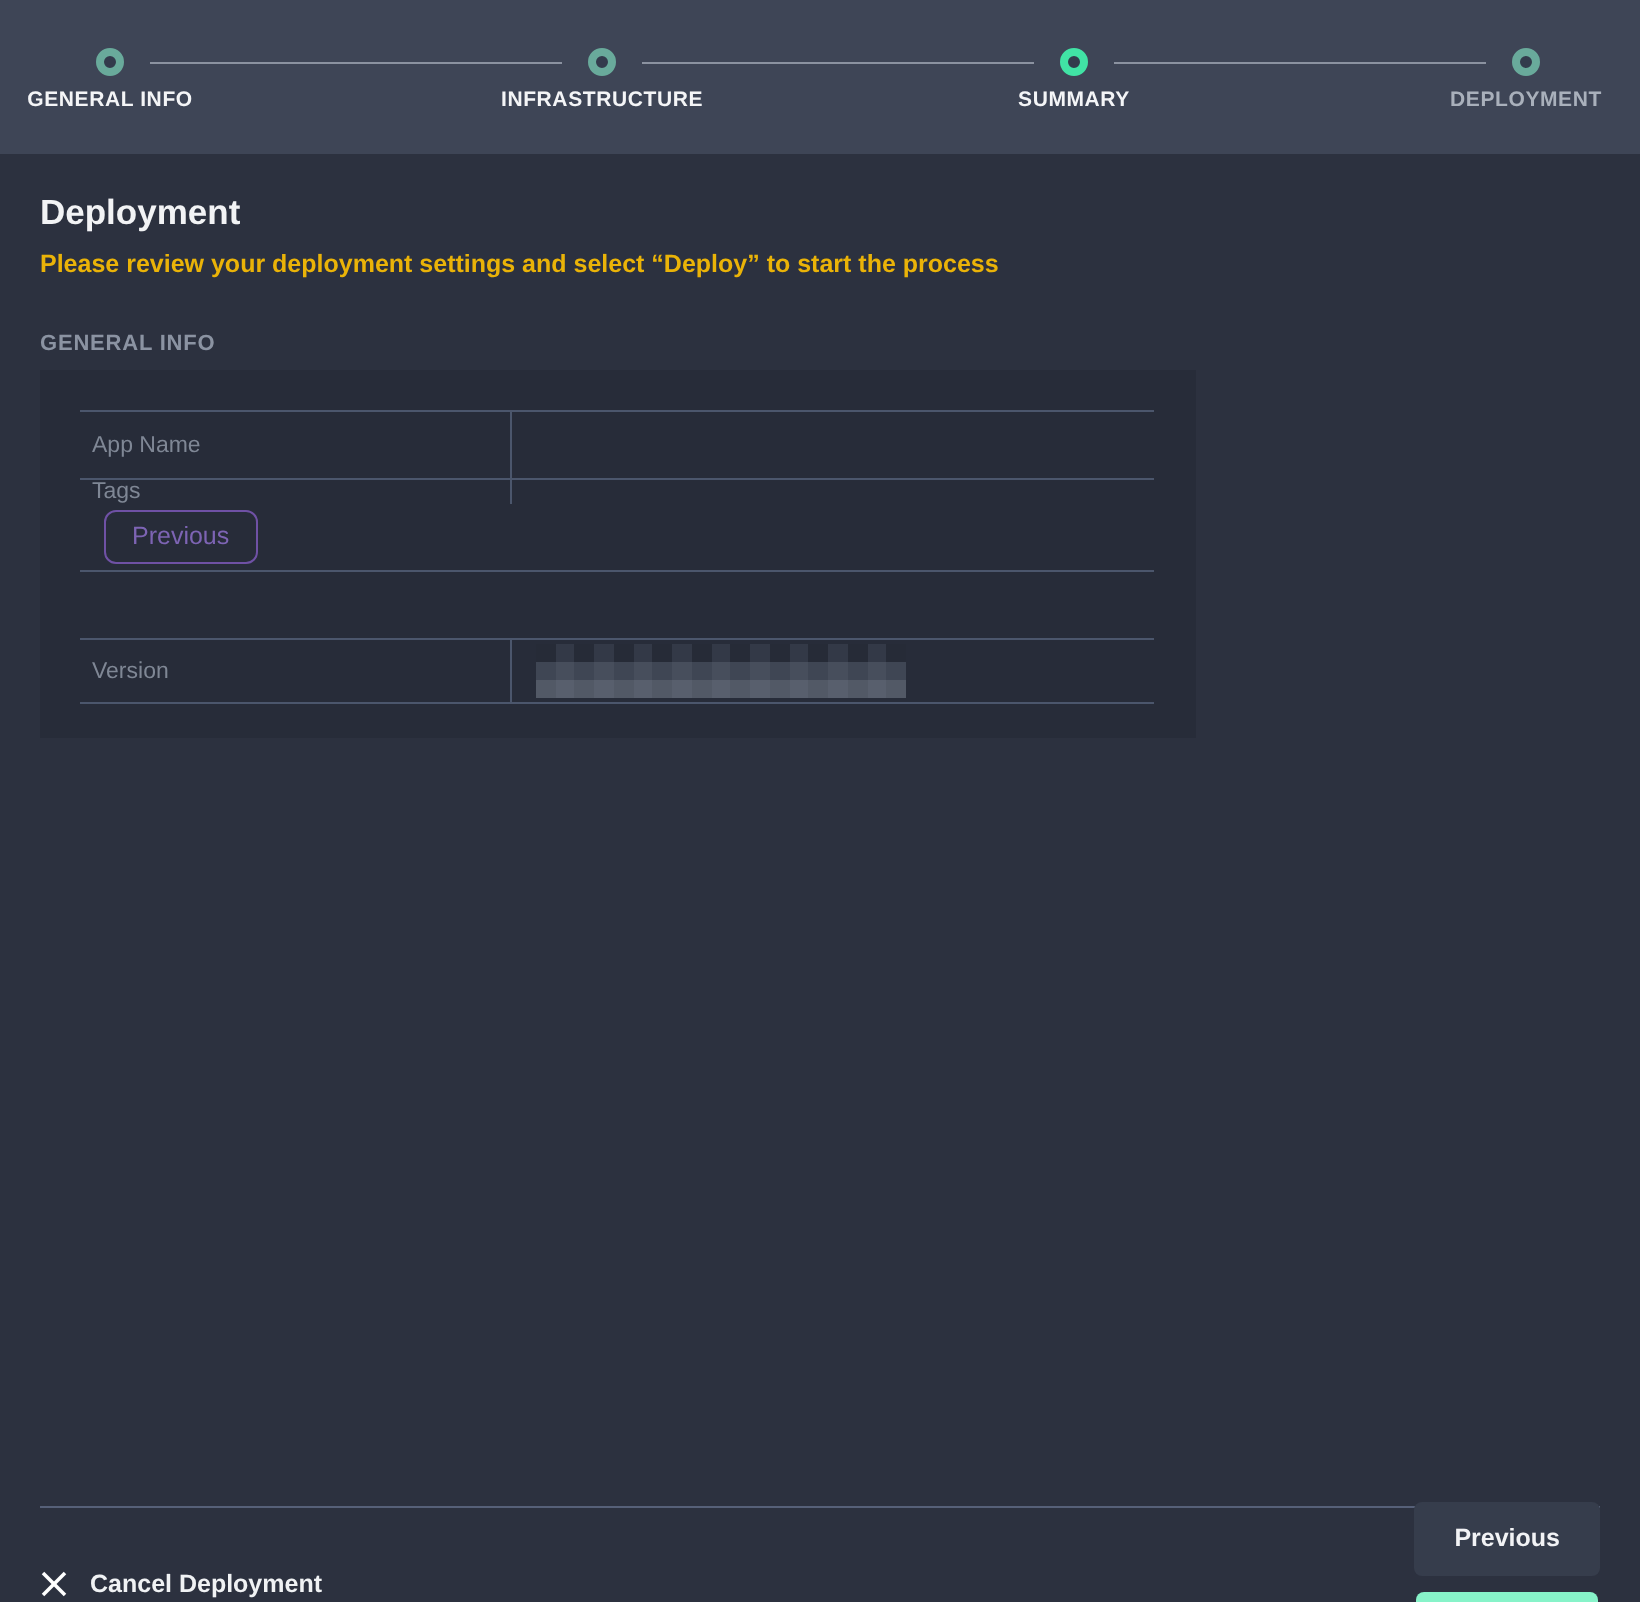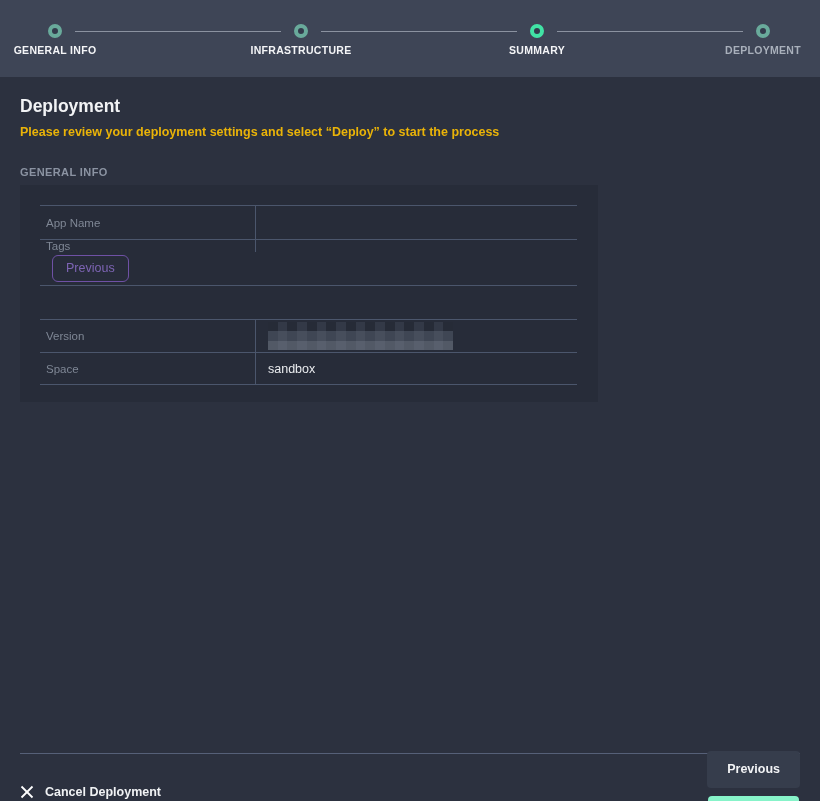--- a/index.html
+++ b/index.html
@@ -188,24 +188,20 @@
             <div style="background: rgb(82, 89, 102);"></div>
             <div style="background: rgb(88, 95, 109);"></div>
             <div style="background: rgb(82, 89, 102);"></div>
             <div style="background: rgb(88, 95, 109);"></div>
             <div style="background: rgb(82, 89, 102);"></div>
             <div style="background: rgb(88, 95, 109);"></div>
             <div style="background: rgb(82, 89, 102);"></div>
           </div>
       </div>
     </div>
-    <div class="trow h33">
-      <div class="tlabel">Space</div>
-      <div class="tvalue">sandbox</div>
-    </div>
   </section>
 </main>
 
 <footer class="footer">
   <button class="cancel">
     <svg width="14" height="14" viewBox="0 0 14 14">
       <line x1="1.5" y1="1.5" x2="12.5" y2="12.5" stroke="#ffffff" stroke-width="1.8"></line>
       <line x1="12.5" y1="1.5" x2="1.5" y2="12.5" stroke="#ffffff" stroke-width="1.8"></line>
     </svg>
     <span>Cancel Deployment</span>

